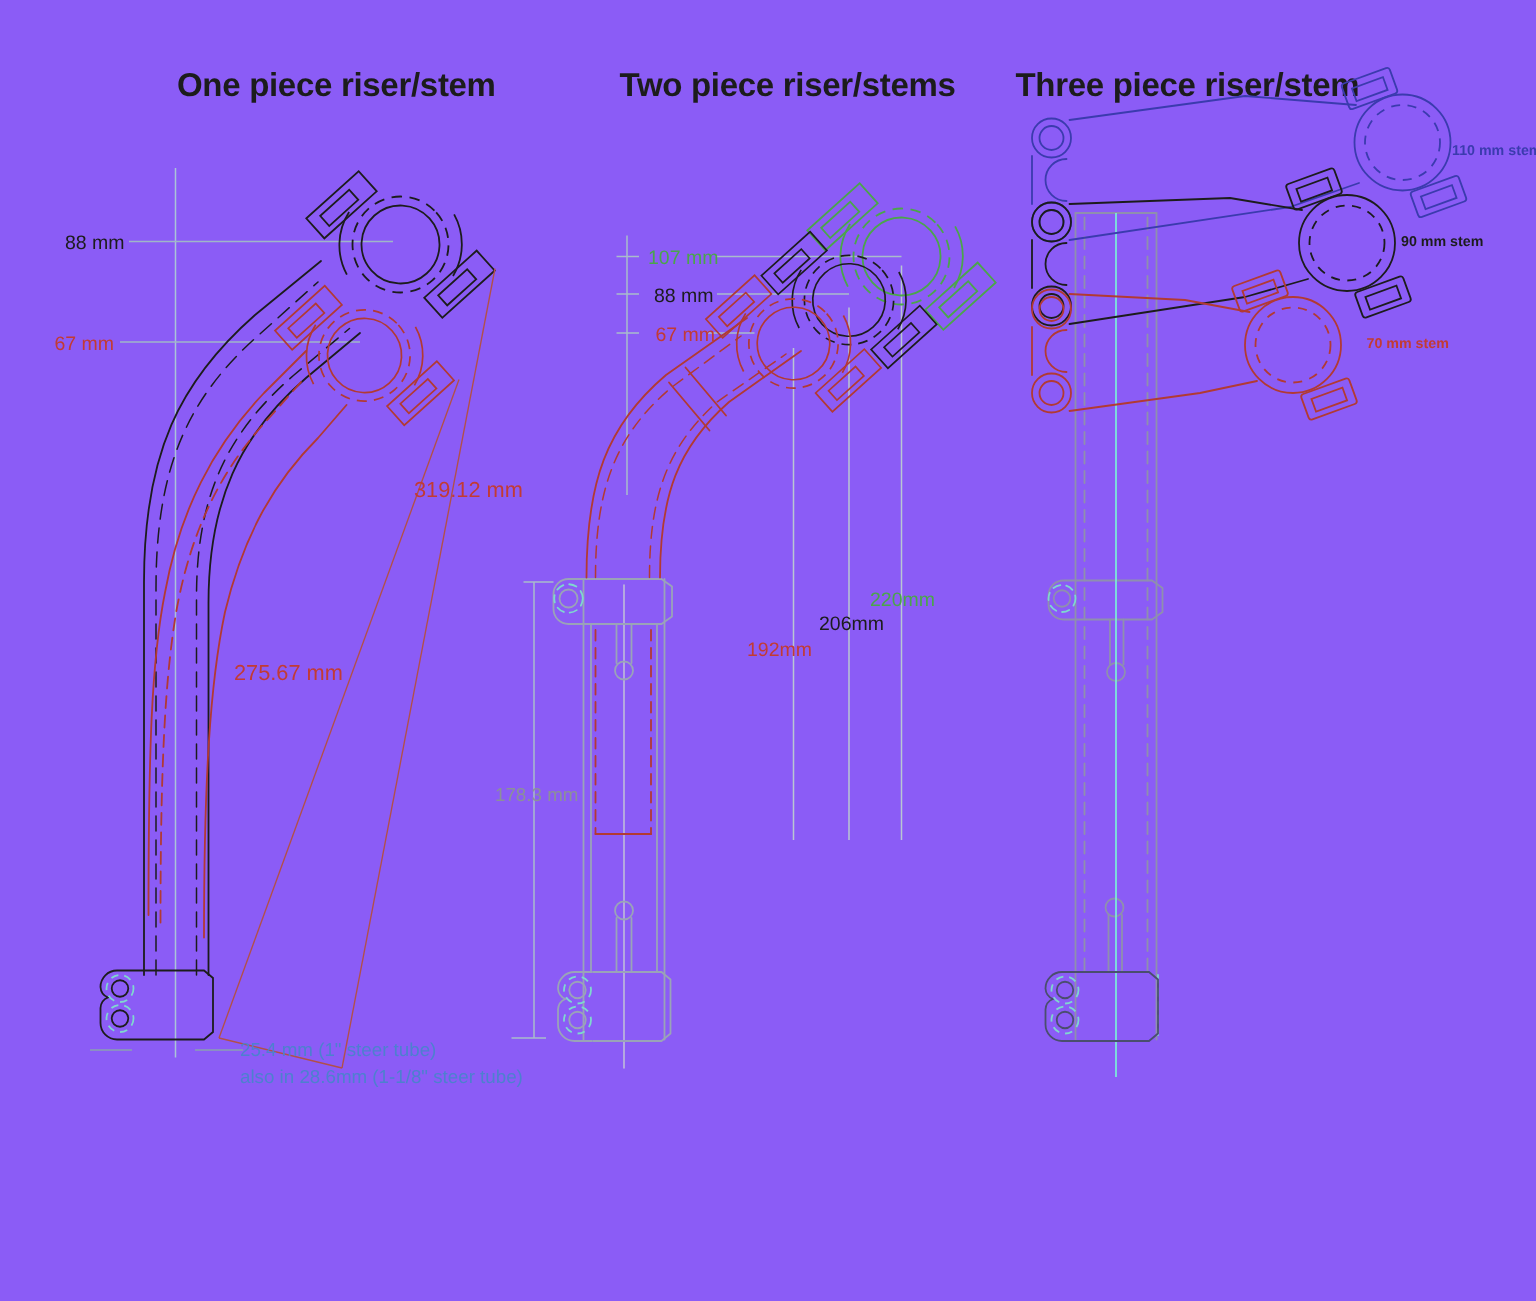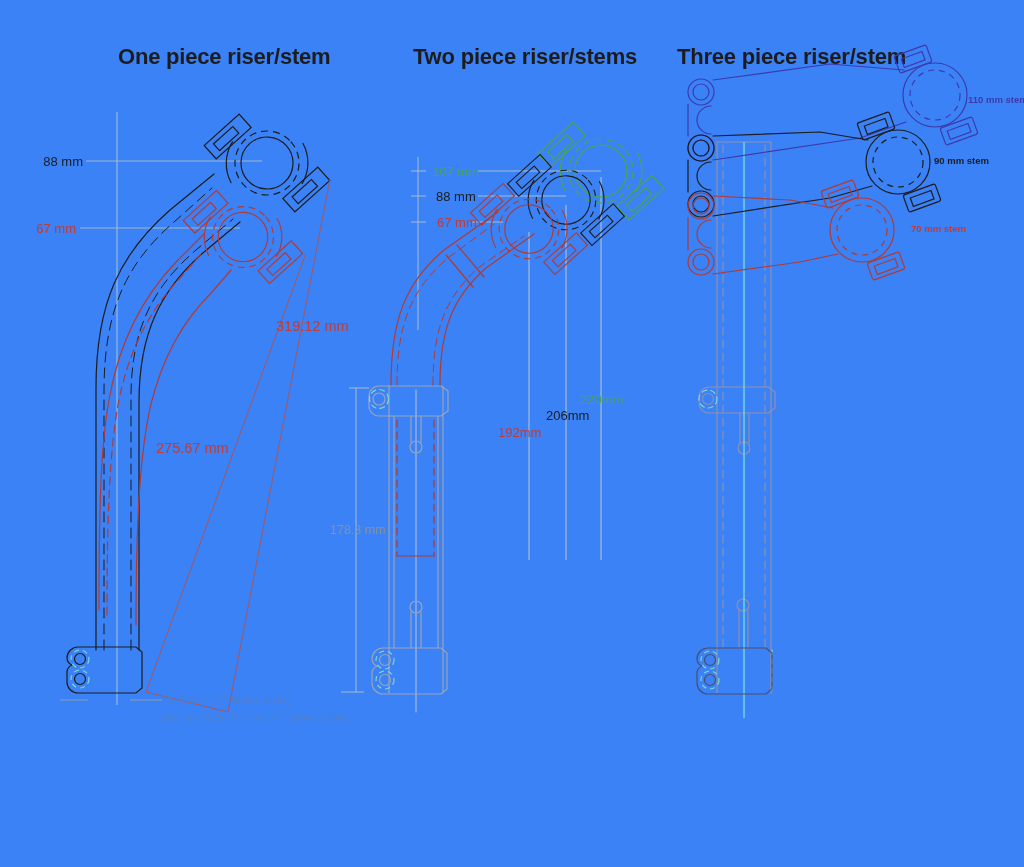--- a/index.html
+++ b/index.html
@@ -1,16 +1,16 @@
 <!DOCTYPE html>
 <html><head>
 <meta charset="utf-8">
 <style>
   html,body{margin:0;padding:0;background:#ffffff;}
-  .canvas{position:relative;width:1024px;height:867px;background:#3b82f6;overflow:hidden;}
+  .canvas{position:relative;width:1024px;height:867px;background:#8b5cf6;overflow:hidden;}
   svg text{font-family:"Liberation Sans",sans-serif;fill:#1c1c1c;}
   .title{font-size:22px;font-weight:600;letter-spacing:-0.2px;}
   .dim{font-size:13px;}
   .dim-lg{font-size:14.5px;}
   .t-red{fill:#c23b34;}
   .t-green{fill:#4ba54b;}
   .t-blue{fill:#3b3bae;}
   .t-note{fill:#4d80cf;font-size:12.5px;}
   .t-gray{fill:#8c909a;font-size:12.5px;}
   .stemlbl{font-size:9.5px;font-weight:700;}

